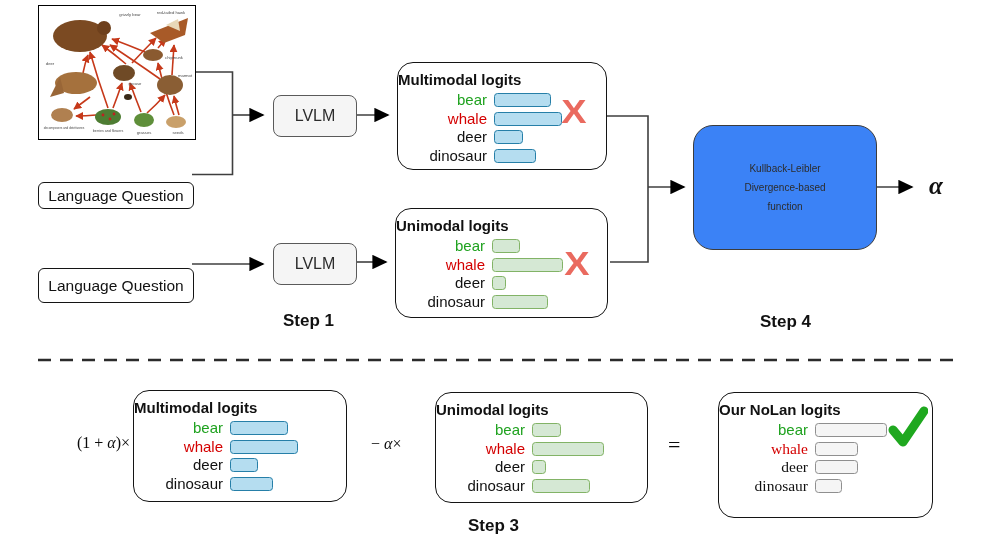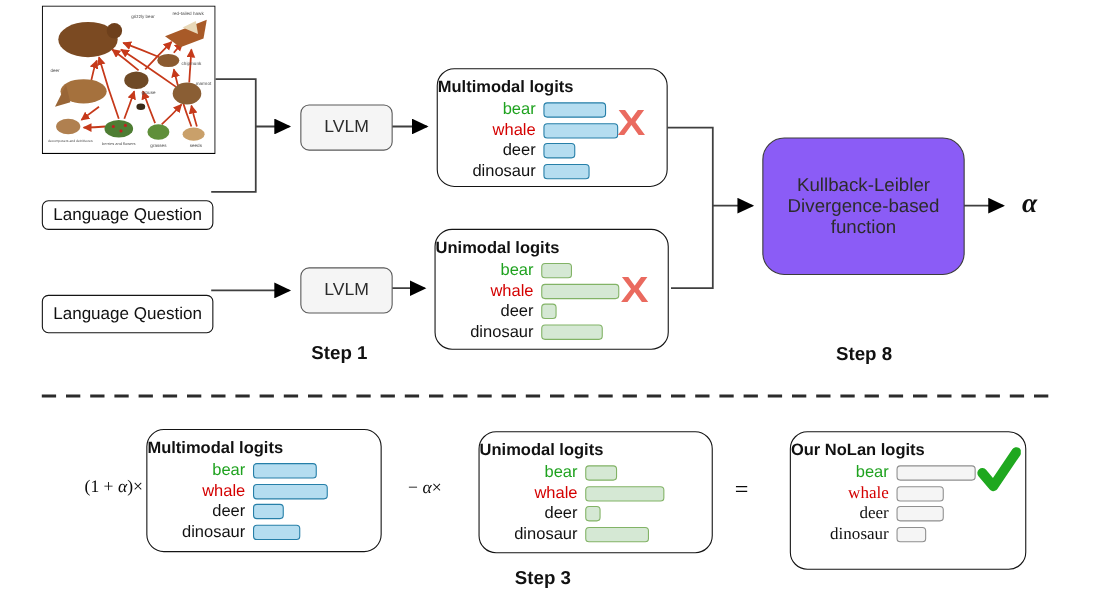--- a/index.html
+++ b/index.html
@@ -22,22 +22,22 @@
   .lq-box{
     width:154px;border:1.6px solid #141414;border-radius:6px;background:#fff;
     display:flex;align-items:center;justify-content:center;font-size:15.5px;margin-top:20px;
   }
   .lvlm-box{
     width:82px;height:40px;border:1.6px solid #5a5a5a;border-radius:8px;background:#f5f5f5;
     display:flex;align-items:center;justify-content:center;font-size:16px;color:#2c2c2c;
   }
   .kl-box{
     left:693px;top:125px;width:182px;height:123px;border:1.6px solid #3c3c3c;border-radius:20px;
-    background:#8b5cf6;display:flex;flex-direction:column;align-items:center;justify-content:center;
-    font-size:17px;color:#2c2c2c;line-height:19px;text-align:center;
+    background:#3b82f6;display:flex;flex-direction:column;align-items:center;justify-content:center;
+    font-size:10px;color:#2c2c2c;line-height:19px;text-align:center;
   }
 
   
   .logit-box{
     border:1.7px solid #141414;border-radius:16px;background:#fff;
     padding-top:7px;box-sizing:border-box;
   }
   .logit-title{font-size:15px;font-weight:bold;text-align:left;height:19px;line-height:19px;}
   .logit-row{display:flex;align-items:flex-end;height:18.4px;}
   .logit-label{width:89px;text-align:right;font-size:15px;line-height:15px;flex:none;}
@@ -199,21 +199,21 @@
   <div class="abs node cross-mark" style="left:566px;top:249px;">X</div>
 
   <div class="abs node kl-box">
     <div>Kullback-Leibler</div>
     <div>Divergence-based</div>
     <div>function</div>
   </div>
   <div class="abs node alpha-out">α</div>
 
   <div class="abs node step-label" style="left:283px;top:311px;">Step 1</div>
-  <div class="abs node step-label" style="left:760px;top:312px;">Step 8</div>
+  <div class="abs node step-label" style="left:760px;top:312px;">Step 4</div>
   <div class="abs node step-label" style="left:468px;top:516px;">Step 3</div>
 
   <div class="abs node math" style="left:40px;top:434px;width:90px;text-align:right;">
     <span>(1 + </span><span class="it">α</span><span>)×</span>
   </div>
 
   <div class="abs node logit-box" style="left:133px;top:390px;width:214px;height:112px;">
     <div class="logit-title">Multimodal logits</div>
     <div class="logit-row">
       <span class="logit-label c-green">bear</span>

